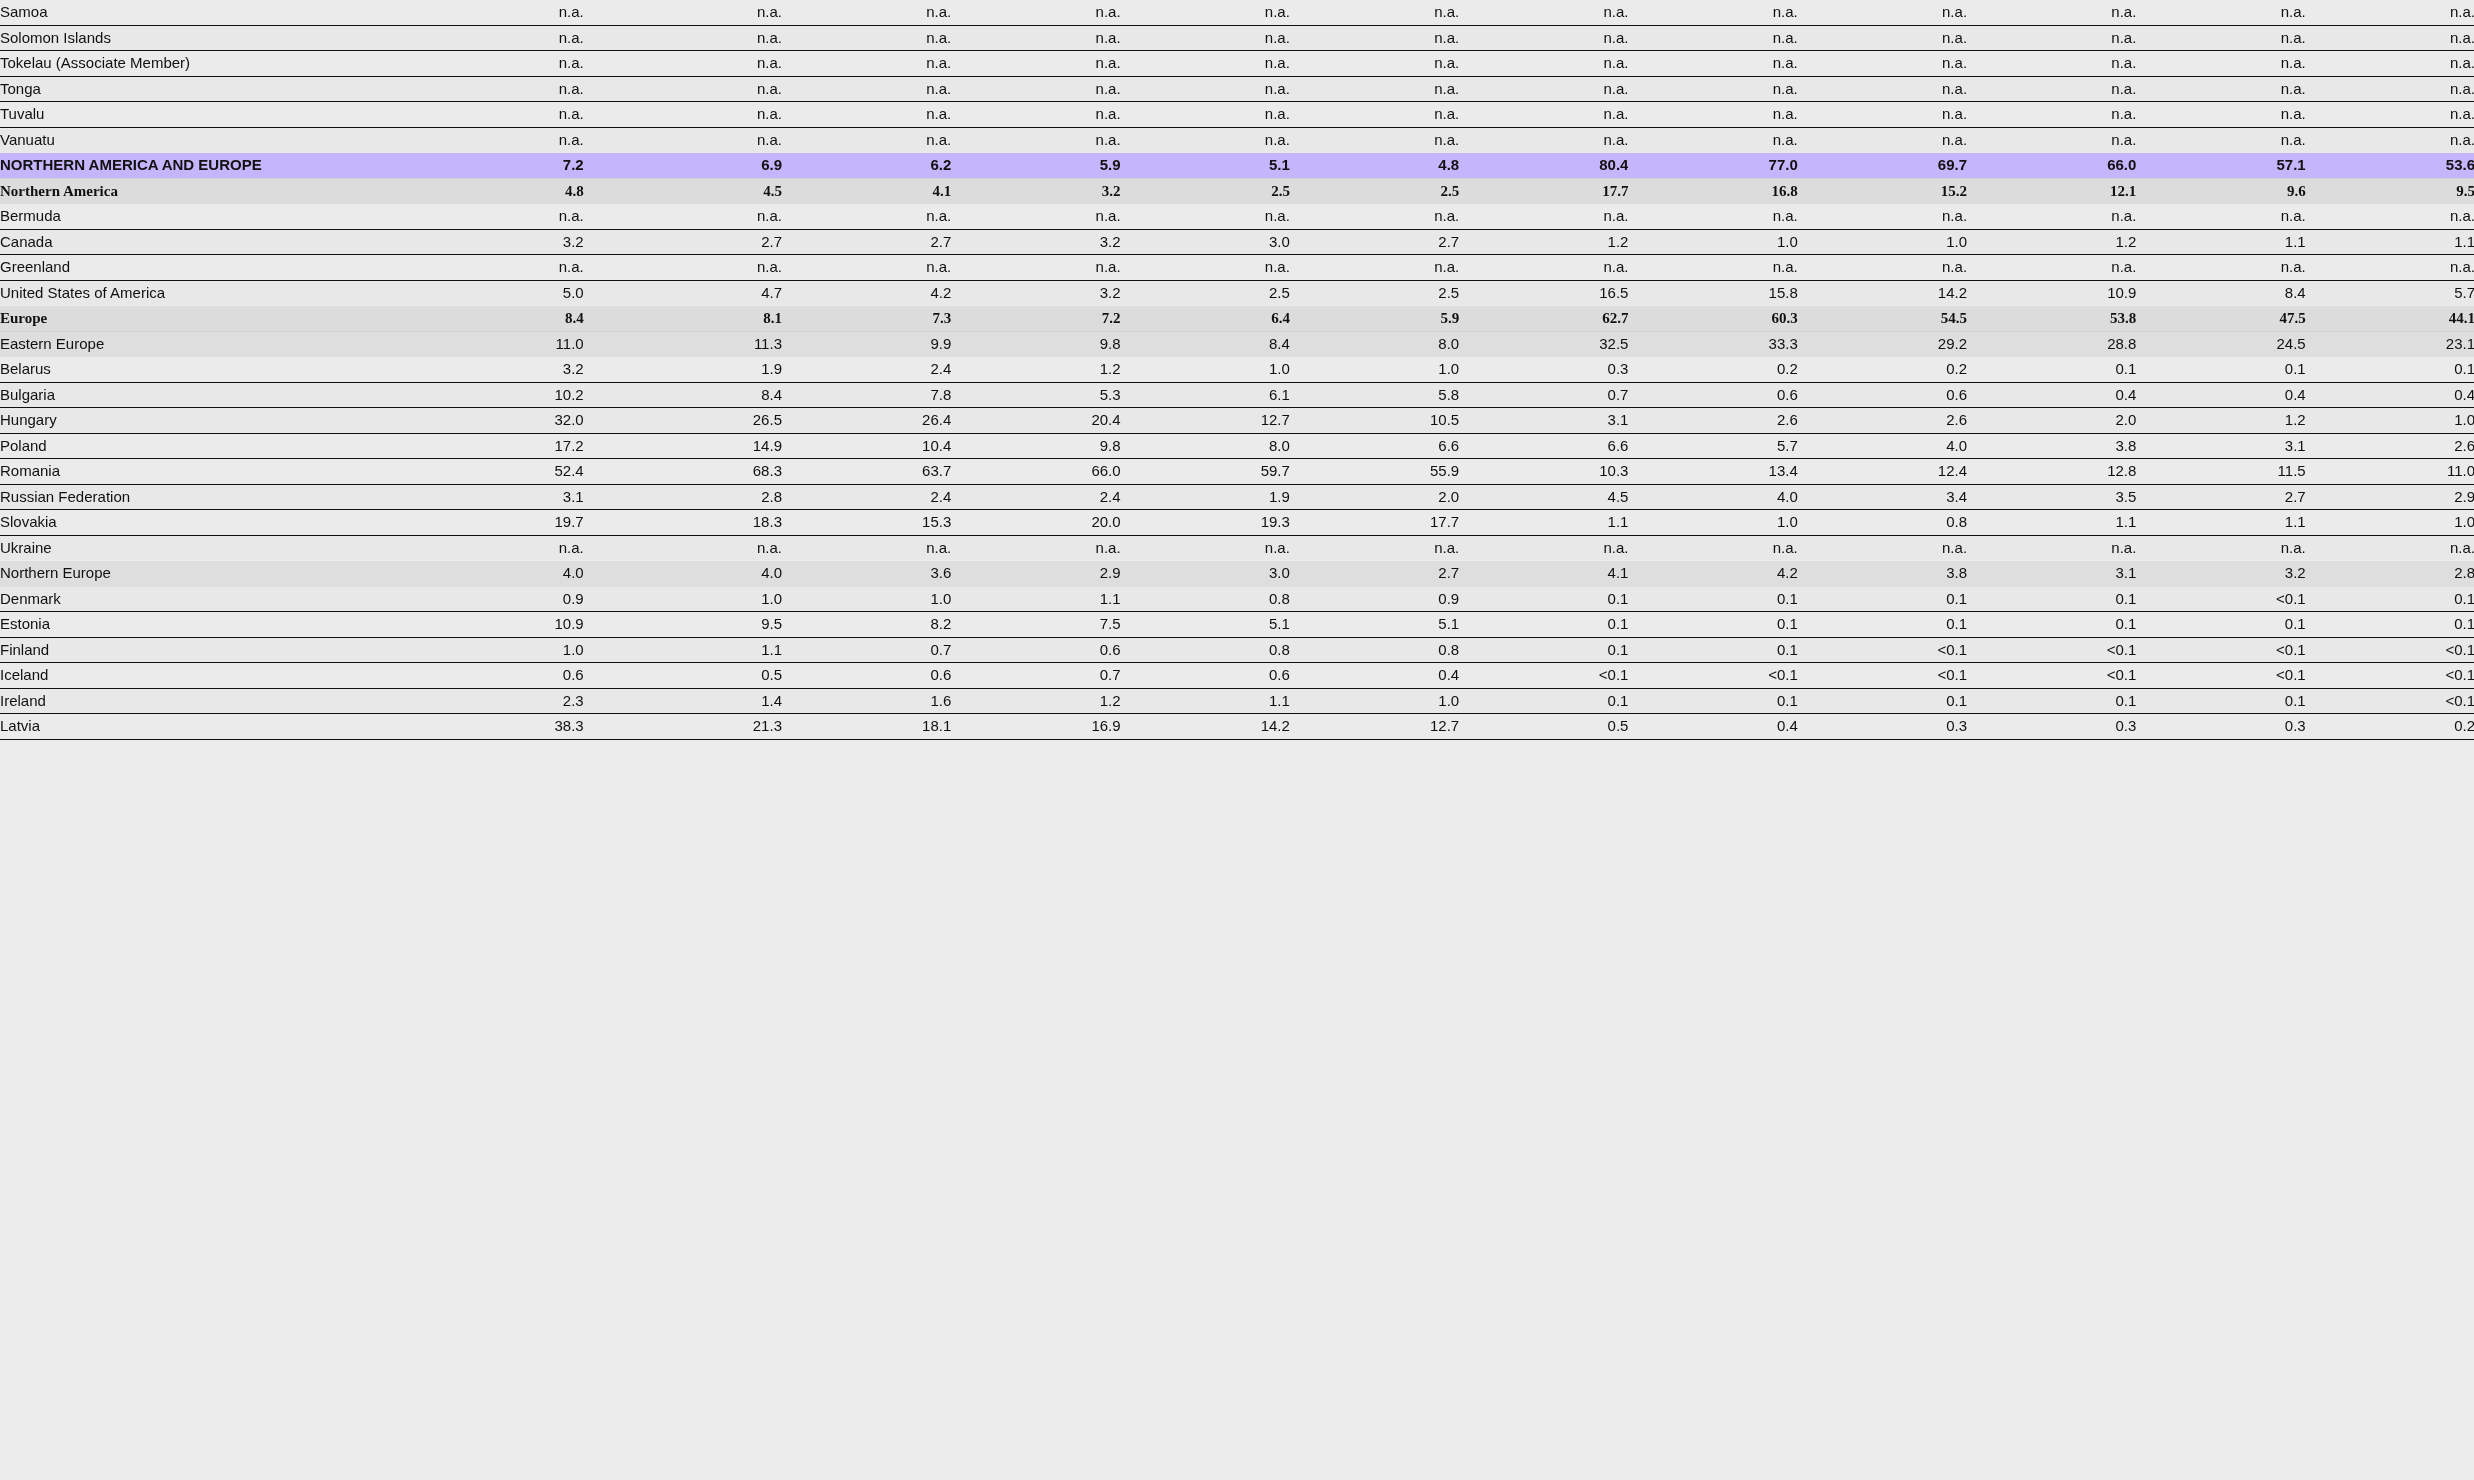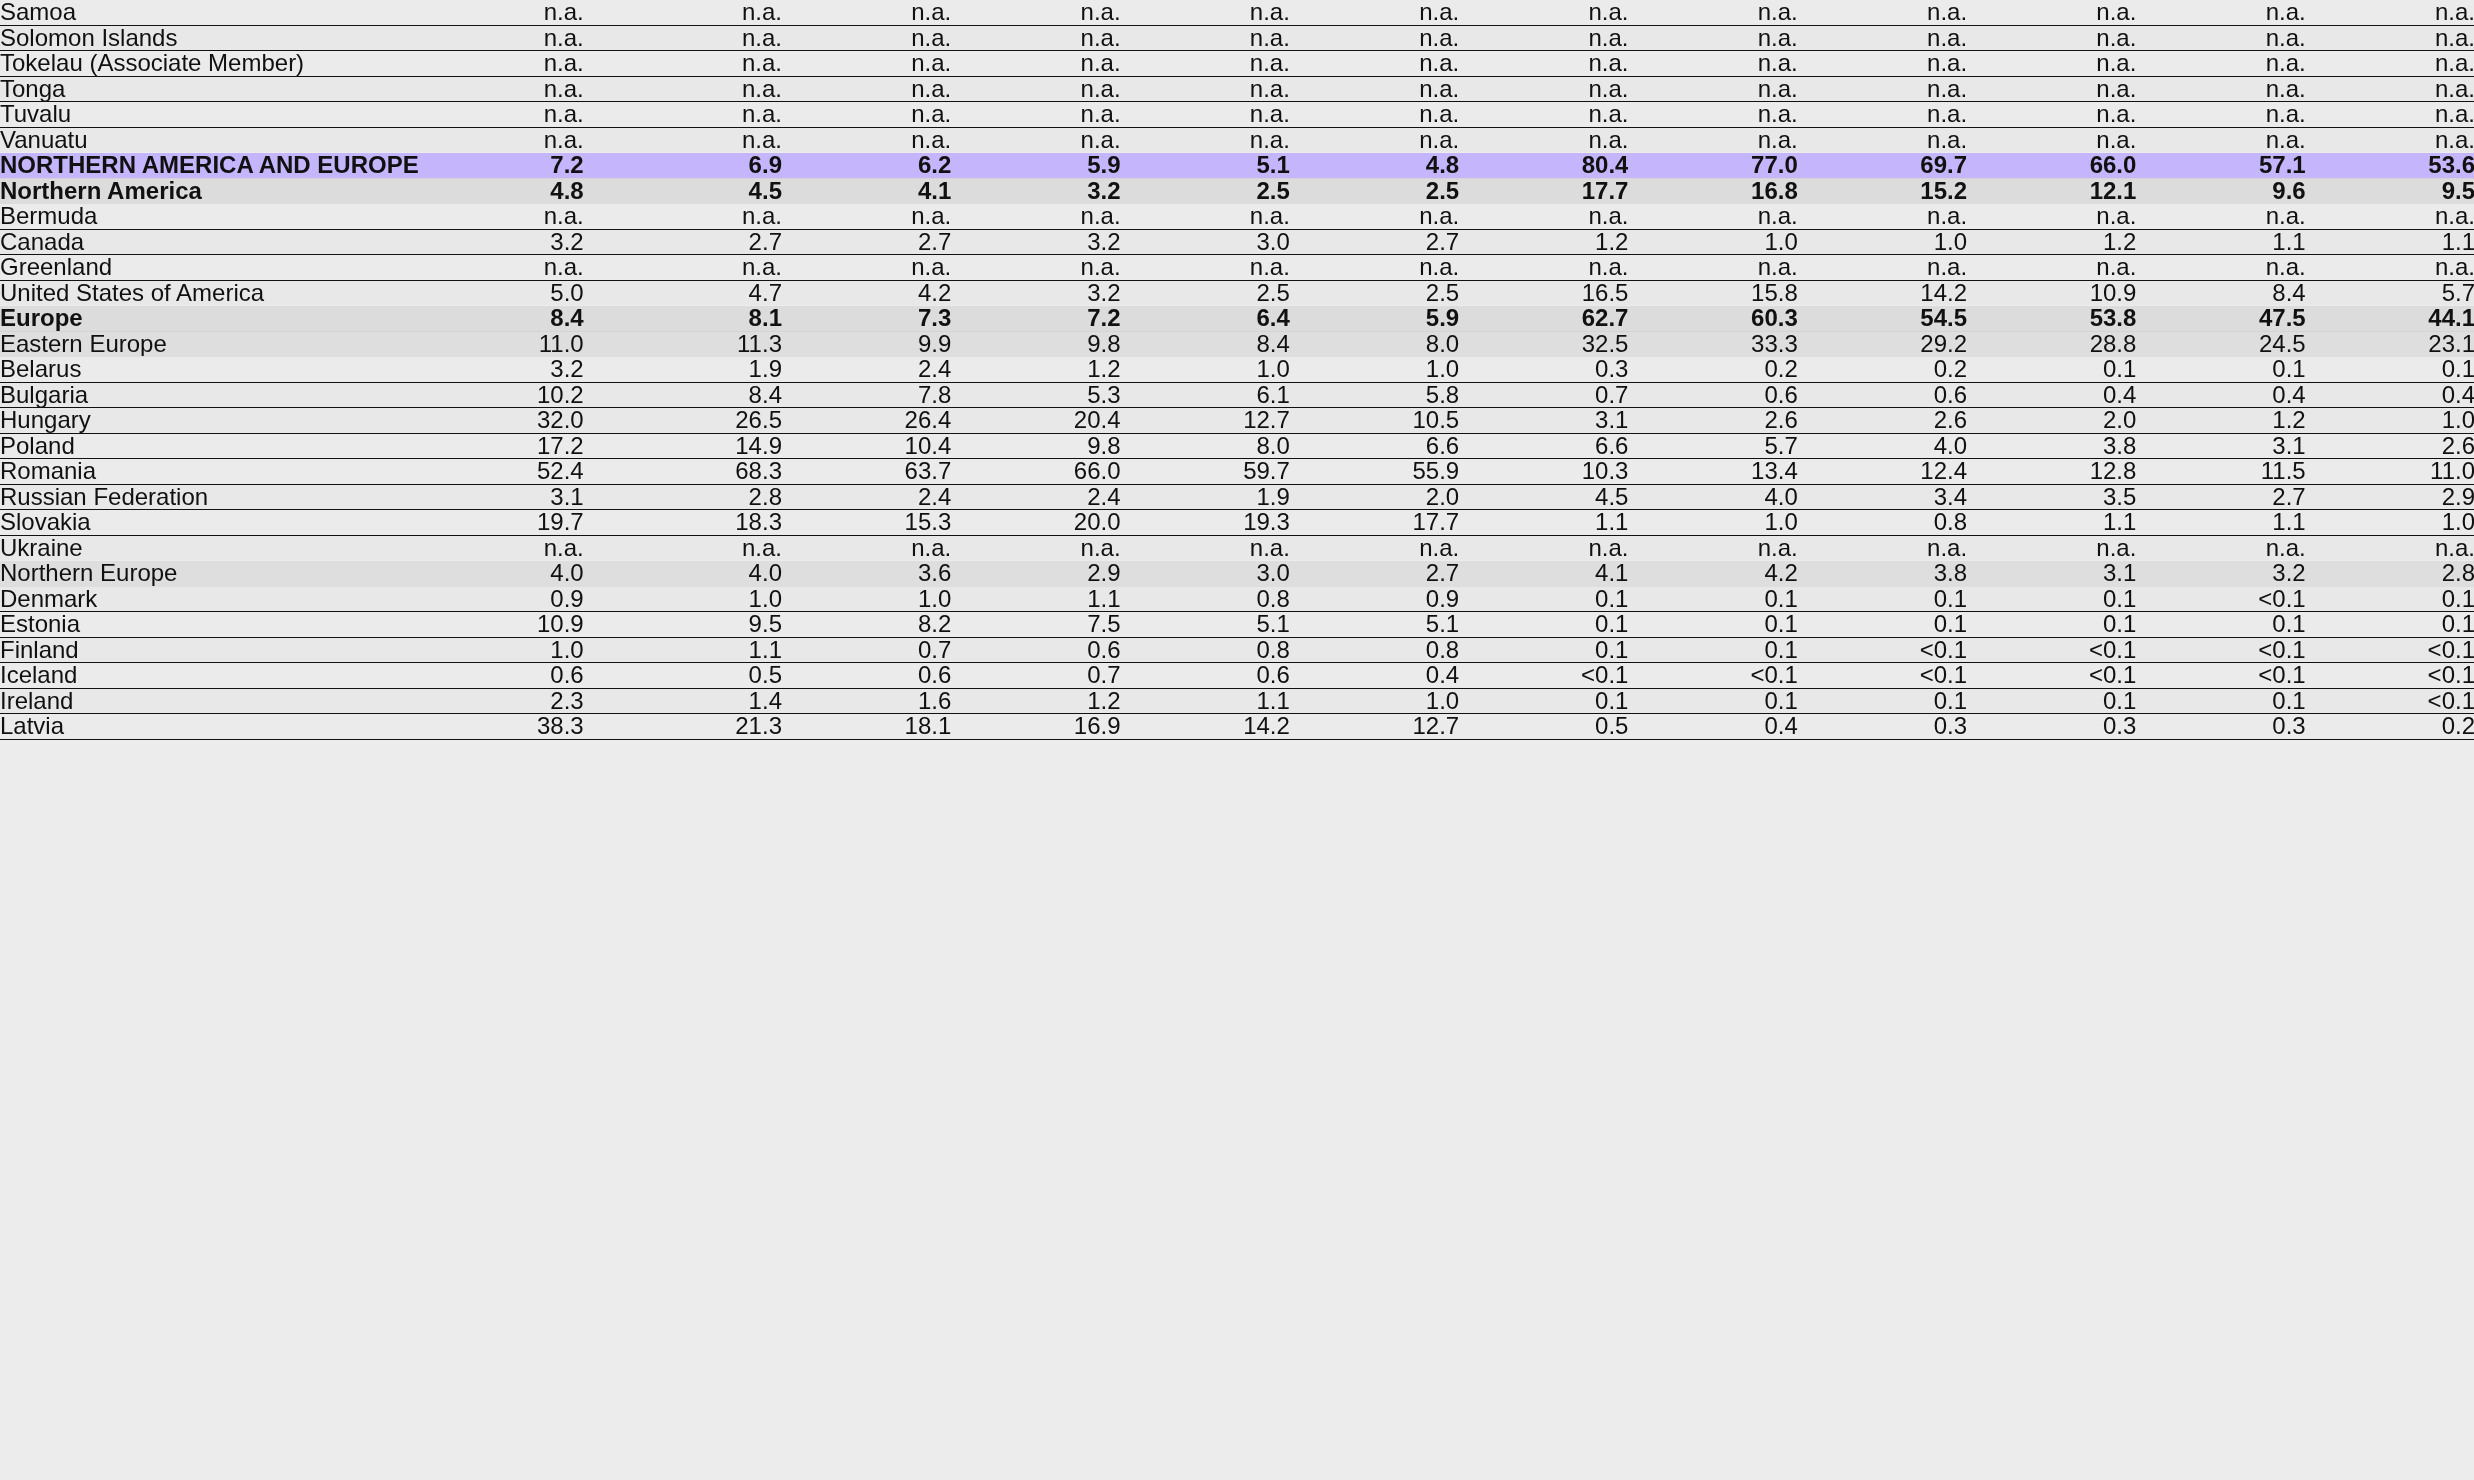--- a/index.html
+++ b/index.html
@@ -16,21 +16,21 @@
   #table-root {
     width: 2475px;
     height: 1480px;
     position: relative;
     background: #ececec;
   }
   table.stat-table {
     width: 2475px;
     border-collapse: collapse;
     table-layout: fixed;
-    font-size: 24px;
+    font-size: 15px;
     color: #111111;
   }
   table.stat-table tr {
     height: 25px;
   }
   table.stat-table td {
     padding: 0;
     margin: 0;
     line-height: 24.5px;
     height: 25px;
@@ -62,20 +62,21 @@
   tr.lvl-country.alt td { background: #e8e8e8; }
   tr.lvl-region td {
     background: #c4b5fd;
     font-weight: bold;
     border-bottom: 1.8px solid #cccccc;
   }
   tr.lvl-subregion td {
     background: #dcdcdc;
     font-weight: bold;
     border-bottom: 1.8px solid #dcdcdc;
+    font-family: Liberation Serif, serif;
   }
   tr.lvl-subsubregion td {
     background: #dedede;
     font-weight: normal;
     border-bottom: 1.8px solid #dedede;
   }
   
   tr.no-rule td { border-bottom: 1.8px solid rgba(0,0,0,0); }
   tr.soft-rule td { border-bottom: 1.8px solid #d4d4d4; }
 </style>

